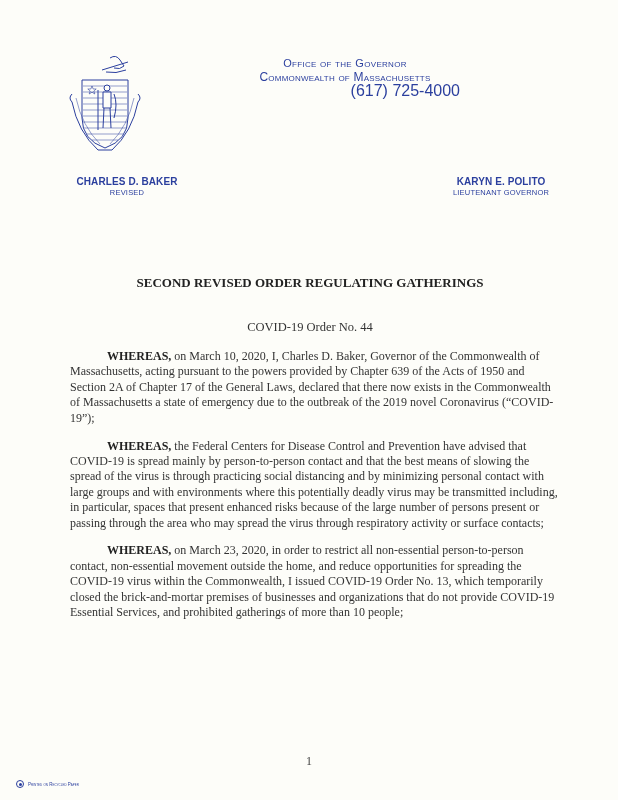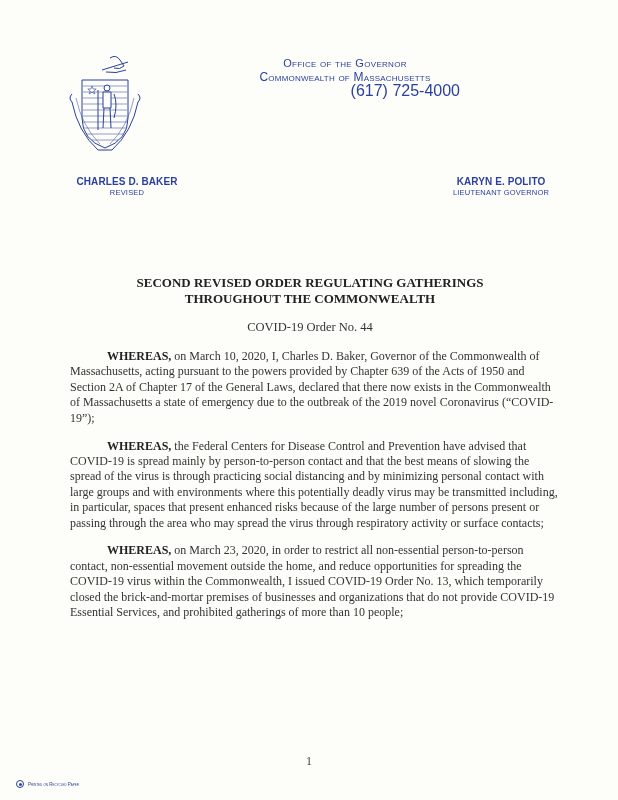--- a/index.html
+++ b/index.html
@@ -113,21 +113,20 @@
   <div class="title">REVISED</div>
 </div>
 
 <div class="official ltgov">
   <div class="name">KARYN E. POLITO</div>
   <div class="title">LIEUTENANT GOVERNOR</div>
 </div>
 
 <div class="order-title">
   <div>SECOND REVISED ORDER REGULATING GATHERINGS</div>
-  <div>THROUGHOUT THE COMMONWEALTH</div>
 </div>
 
 <div class="order-no">COVID-19 Order No. 44</div>
 
 <div class="body-text" style="top:349px;">
   <p><b>WHEREAS,</b><span> on March 10, 2020, I, Charles D. Baker, Governor of the Commonwealth of Massachusetts, acting pursuant to the powers provided by Chapter 639 of the Acts of 1950 and Section 2A of Chapter 17 of the General Laws, declared that there now exists in the Commonwealth of Massachusetts a state of emergency due to the outbreak of the 2019 novel Coronavirus (“COVID-19”);</span></p>
   <p><b>WHEREAS,</b><span> the Federal Centers for Disease Control and Prevention have advised that COVID-19 is spread mainly by person-to-person contact and that the best means of slowing the spread of the virus is through practicing social distancing and by minimizing personal contact with large groups and with environments where this potentially deadly virus may be transmitted including, in particular, spaces that present enhanced risks because of the large number of persons present or passing through the area who may spread the virus through respiratory activity or surface contacts;</span></p>
   <p><b>WHEREAS,</b><span> on March 23, 2020, in order to restrict all non-essential person-to-person contact, non-essential movement outside the home, and reduce opportunities for spreading the COVID-19 virus within the Commonwealth, I issued COVID-19 Order No. 13, which temporarily closed the brick-and-mortar premises of businesses and organizations that do not provide COVID-19 Essential Services, and prohibited gatherings of more than 10 people;</span></p>
 </div>
 

